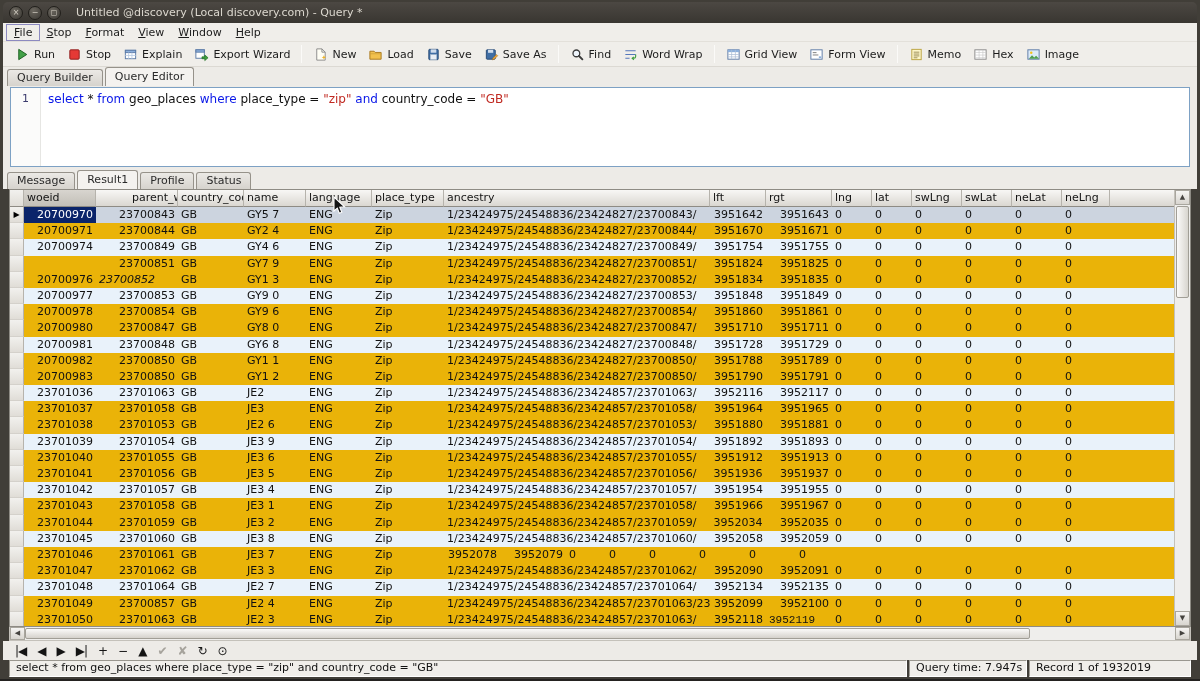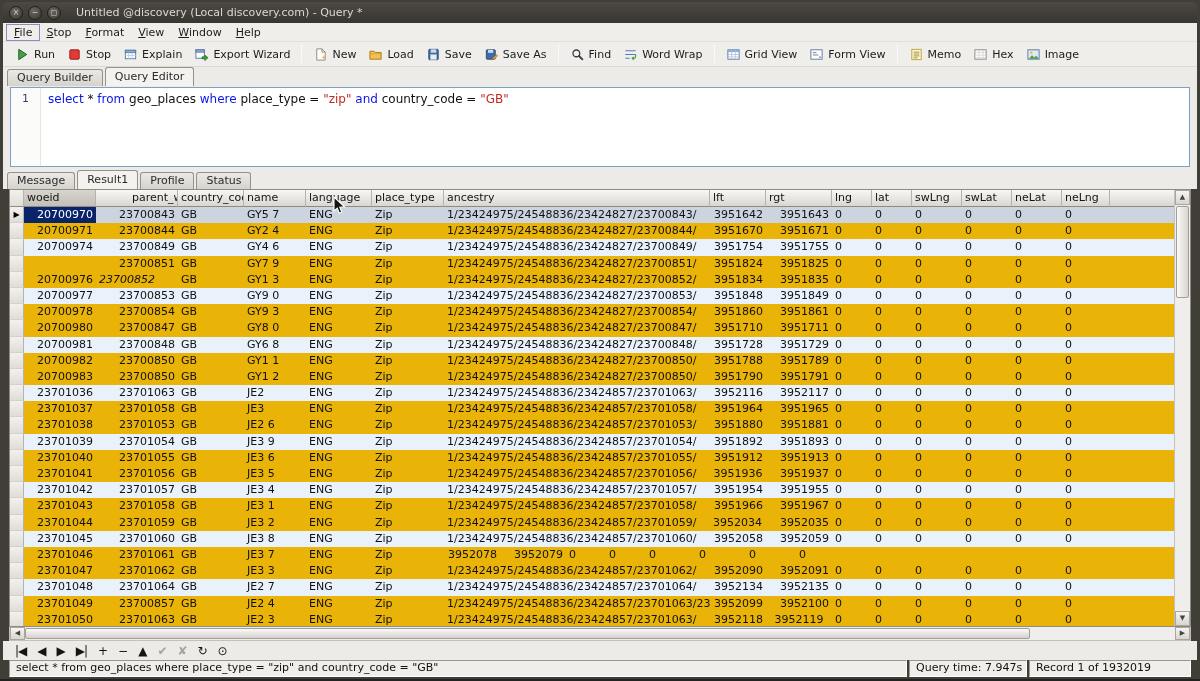--- a/index.html
+++ b/index.html
@@ -378,21 +378,21 @@
             <div class="gcell" style="width: 50px; text-align: left;">0</div>
             <div class="gcell" style="width: 50px; text-align: left;">0</div>
             <div class="gcell" style="width: 48px; text-align: left;">0</div>
             <div class="gcell gfill"></div>
           </div>
           <div class="grow">
             <div class="gutter"></div>
             <div class="gcell" style="width: 72px; text-align: right;">20700978</div>
             <div class="gcell" style="width: 82px; text-align: right;">23700854</div>
             <div class="gcell" style="width: 66px; text-align: left;">GB</div>
-            <div class="gcell" style="width: 62px; text-align: left;">GY9 3</div>
+            <div class="gcell" style="width: 62px; text-align: left;">GY9 6</div>
             <div class="gcell" style="width: 66px; text-align: left;">ENG</div>
             <div class="gcell" style="width: 72px; text-align: left;">Zip</div>
             <div class="gcell" style="width: 266px; text-align: left;">1/23424975/24548836/23424827/23700854/</div>
             <div class="gcell" style="width: 56px; text-align: right;">3951860</div>
             <div class="gcell" style="width: 66px; text-align: right;">3951861</div>
             <div class="gcell" style="width: 40px; text-align: left;">0</div>
             <div class="gcell" style="width: 40px; text-align: left;">0</div>
             <div class="gcell" style="width: 50px; text-align: left;">0</div>
             <div class="gcell" style="width: 50px; text-align: left;">0</div>
             <div class="gcell" style="width: 50px; text-align: left;">0</div>
@@ -629,21 +629,21 @@
           </div>
           <div class="grow">
             <div class="gutter"></div>
             <div class="gcell" style="width: 72px; text-align: right;">23701044</div>
             <div class="gcell" style="width: 82px; text-align: right;">23701059</div>
             <div class="gcell" style="width: 66px; text-align: left;">GB</div>
             <div class="gcell" style="width: 62px; text-align: left;">JE3 2</div>
             <div class="gcell" style="width: 66px; text-align: left;">ENG</div>
             <div class="gcell" style="width: 72px; text-align: left;">Zip</div>
             <div class="gcell" style="width: 266px; text-align: left;">1/23424975/24548836/23424857/23701059/</div>
-            <div class="gcell" style="width: 56px; text-align: left;">3952034</div>
+            <div class="gcell" style="width: 56px; text-align: center;">3952034</div>
             <div class="gcell" style="width: 66px; text-align: right;">3952035</div>
             <div class="gcell" style="width: 40px; text-align: left;">0</div>
             <div class="gcell" style="width: 40px; text-align: left;">0</div>
             <div class="gcell" style="width: 50px; text-align: left;">0</div>
             <div class="gcell" style="width: 50px; text-align: left;">0</div>
             <div class="gcell" style="width: 50px; text-align: left;">0</div>
             <div class="gcell" style="width: 48px; text-align: left;">0</div>
             <div class="gcell gfill"></div>
           </div>
           <div class="grow stripe">
@@ -743,21 +743,21 @@
           <div class="grow">
             <div class="gutter"></div>
             <div class="gcell" style="width: 72px; text-align: right;">23701050</div>
             <div class="gcell" style="width: 82px; text-align: right;">23701063</div>
             <div class="gcell" style="width: 66px; text-align: left;">GB</div>
             <div class="gcell" style="width: 62px; text-align: left;">JE2 3</div>
             <div class="gcell" style="width: 66px; text-align: left;">ENG</div>
             <div class="gcell" style="width: 72px; text-align: left;">Zip</div>
             <div class="gcell" style="width: 266px; text-align: left;">1/23424975/24548836/23424857/23701063/</div>
             <div class="gcell" style="width: 56px; text-align: right;">3952118</div>
-            <div class="gcell" style="width: 66px; text-align: center;">3952119</div>
+            <div class="gcell" style="width: 66px; text-align: left; font-family: Liberation Mono, monospace;">3952119</div>
             <div class="gcell" style="width: 40px; text-align: left;">0</div>
             <div class="gcell" style="width: 40px; text-align: left;">0</div>
             <div class="gcell" style="width: 50px; text-align: left;">0</div>
             <div class="gcell" style="width: 50px; text-align: left;">0</div>
             <div class="gcell" style="width: 50px; text-align: left;">0</div>
             <div class="gcell" style="width: 48px; text-align: left;">0</div>
             <div class="gcell gfill"></div>
           </div>
         </div>
     </div>

